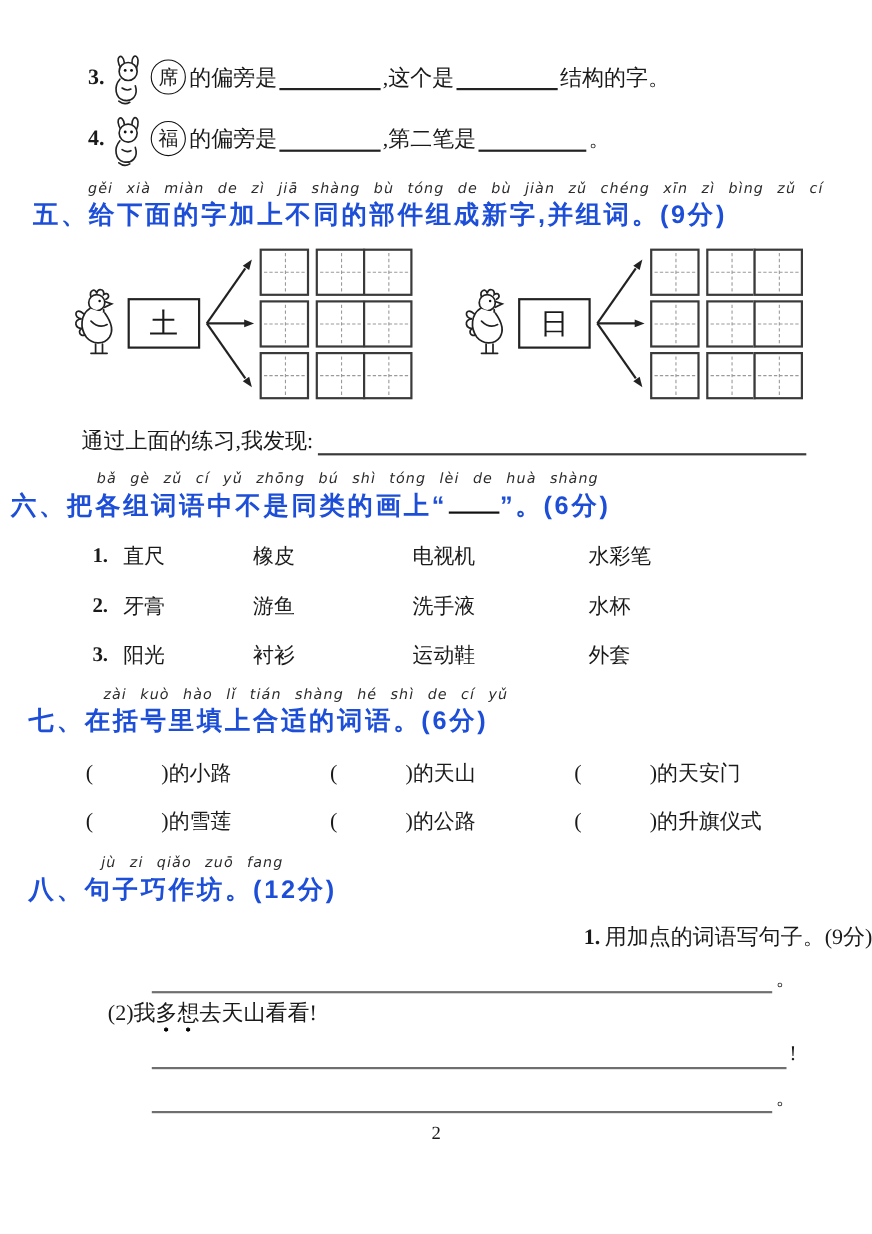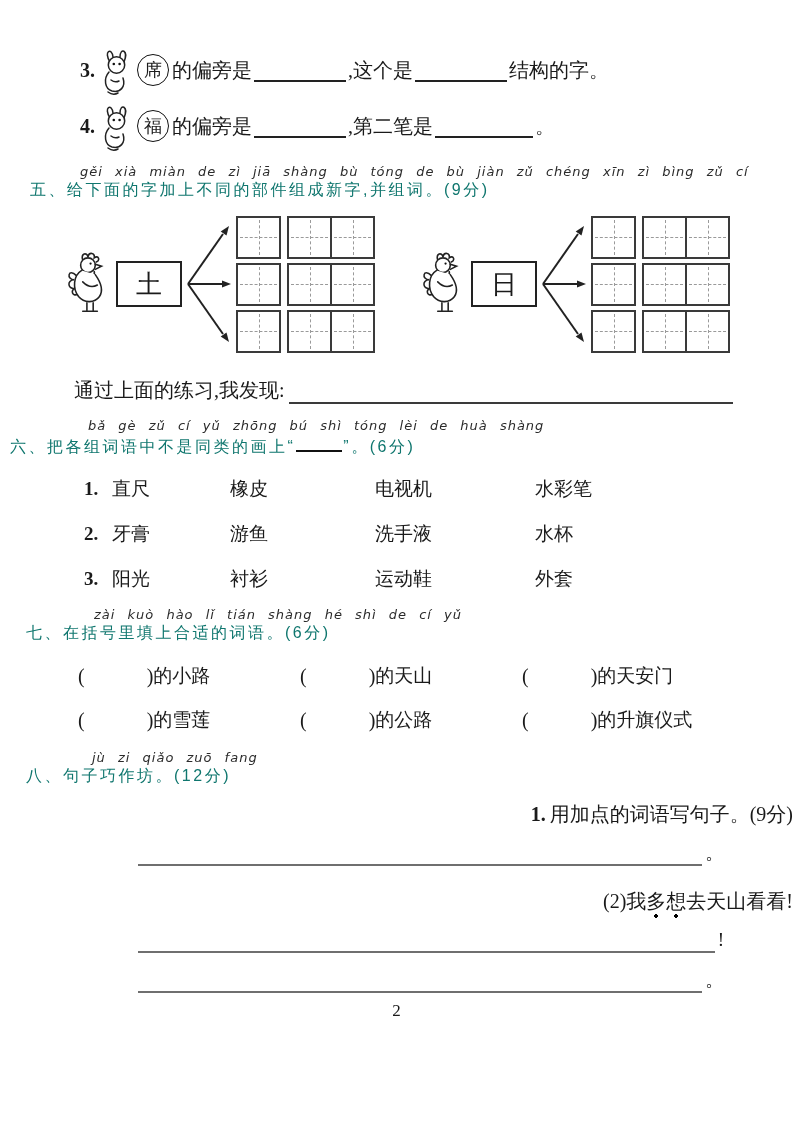--- a/index.html
+++ b/index.html
@@ -7,22 +7,22 @@
     position:relative;width:793px;height:1122px;margin:0 auto;background:#fff;
     overflow:hidden;color:#1a1a1a;
     font-family:"Liberation Serif",serif;
   }
   
   .pinyin{
     font-family:"DejaVu Sans",sans-serif;font-size:13px;color:#2b2b2b;
     letter-spacing:1px;word-spacing:7px;white-space:nowrap;font-style:italic;
   }
   .sec-title{
-    font-family:"Liberation Sans",sans-serif;font-weight:400;font-size:16px;
-    letter-spacing:2.5px;color:#0f766e;white-space:nowrap;
+    font-family:"Liberation Sans",sans-serif;font-weight:700;font-size:23px;
+    letter-spacing:2.5px;color:#1d4ed8;white-space:nowrap;
   }
   .kai{font-family:"Liberation Serif",serif;}
   
   .qrow{display:flex;align-items:center;margin-left:80px;font-size:20px;white-space:nowrap;}
   .qnum{font-weight:700;font-size:20px;margin-right:2px;}
   .mascot{margin:0 2px -4px 2px;}
   .circ{
     display:inline-flex;align-items:center;justify-content:center;
     width:30px;height:30px;border:1.6px solid #111;border-radius:50%;
     font-size:18px;margin-right:3px;flex:0 0 auto;
@@ -341,21 +341,21 @@
 
   <div class="subline" style="margin-top:14px;text-align:right;">
     <span class="subnum">1.</span><span>用加点的词语写句子。(9分)</span>
   </div>
 
   <div class="ansrow" style="margin-top:8px;">
     <span class="ansline"></span>
     <span class="endp">。</span>
   </div>
 
-  <div class="sentline" style="margin-top:22px;text-align:right;">
+  <div class="sentline" style="margin-top:4px;">
     <span>(2)</span><span>我</span><span class="dotted">多想</span><span>去天山看看!</span>
   </div>
   <div class="ansrow" style="margin-top:8px;">
     <span class="ansline"></span>
     <span class="endp">!</span>
   </div>
 
   <div class="ansrow" style="margin-top:10px;">
     <span class="ansline"></span>
     <span class="endp">。</span>

